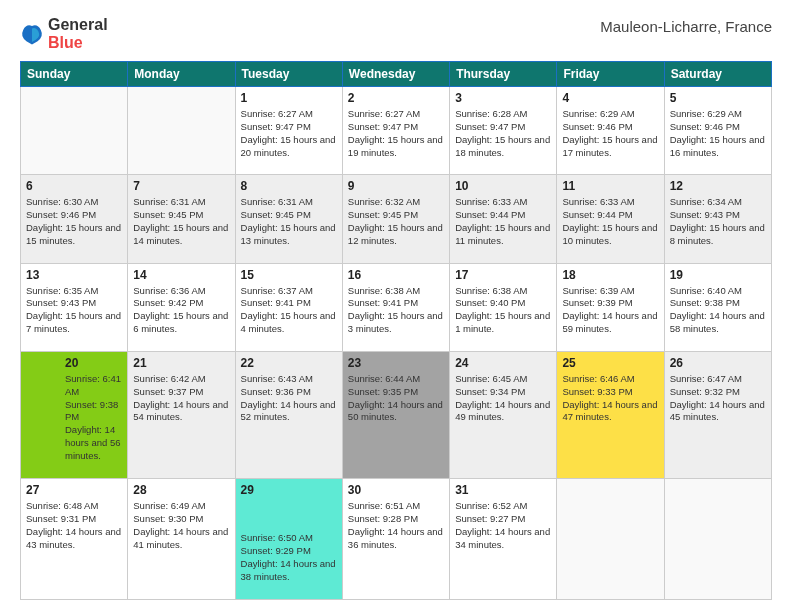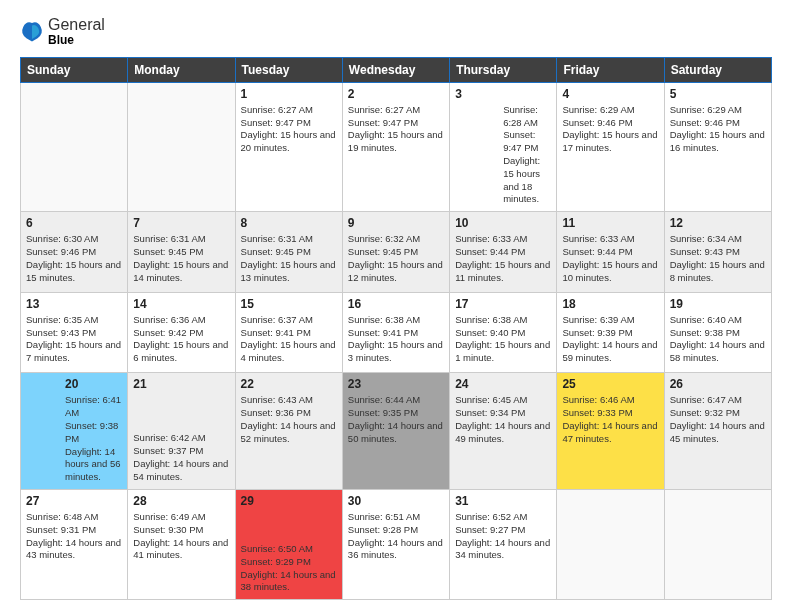--- a/index.html
+++ b/index.html
@@ -29,28 +29,28 @@
       align-items: center;
       gap: 4px;
     }
     .logo-text {
       display: flex;
       flex-direction: column;
       line-height: 1.1;
     }
     .logo-general {
       font-size: 16px;
-      font-weight: normal;
+      font-weight: bold;
       color: #333;
       text-align: center;
     }
     .logo-blue {
-      font-size: 12px;
+      font-size: 16px;
       font-weight: bold;
-      color: #000000;
+      color: #ef4444;
     }
     .logo-icon {
       width: 24px;
       height: 24px;
     }
     .title-section {
       text-align: right;
     }
     .month-title {
       font-size: 36px;
@@ -63,21 +63,21 @@
       color: #444;
       margin-top: 2px;
     }
     .calendar {
       flex: 1;
       border-collapse: collapse;
       width: 100%;
       border: 1px solid #bbb;
     }
     .calendar th {
-      background-color: #404040;
+      background-color: #0f766e;
       color: #fff;
       text-align: left;
       padding: 5px 6px;
       font-size: 12px;
       font-weight: bold;
       border: 1px solid #1a6fc4;
     }
     .calendar td {
       border: 1px solid #ccc;
       vertical-align: top;
@@ -119,20 +119,21 @@
       <svg class="logo-icon" viewBox="0 0 30 30">
         <path d="M15 5 Q22 2 26 10 Q30 18 22 24 L15 28 L8 24 Q0 18 4 10 Q8 2 15 5Z" fill="#1a6fc4"></path>
         <path d="M15 8 Q20 6 23 12 Q26 18 20 22 L15 25" fill="#2a9fd6"></path>
       </svg>
       <div class="logo-text">
         <span class="logo-general">General</span>
         <span class="logo-blue">Blue</span>
       </div>
     </div>
     <div class="title-section">
+      <div class="location">Mauleon-Licharre, France</div>
     </div>
   </div>
 
   <table class="calendar">
     <thead>
       <tr>
       <th>Sunday</th>
           <th>Monday</th>
           <th>Tuesday</th>
           <th>Wednesday</th>
@@ -157,21 +158,21 @@
             <div class="cell-content">
               <div class="day-number">2</div>
               <div class="day-info" style="white-space: pre-line;">Sunrise: 6:27 AM
 Sunset: 9:47 PM
 Daylight: 15 hours and 19 minutes.</div>
             </div>
           </td>
           <td style="background: rgb(255, 255, 255);">
             <div class="cell-content">
               <div class="day-number">3</div>
-              <div class="day-info" style="white-space: pre-line; margin-left: 48px;">Sunrise: 6:28 AM
+              <div class="day-info" style="white-space: pre-line;">Sunrise: 6:28 AM
 Sunset: 9:47 PM
 Daylight: 15 hours and 18 minutes.</div>
             </div>
           </td>
           <td style="background: rgb(255, 255, 255);">
             <div class="cell-content">
               <div class="day-number">4</div>
               <div class="day-info" style="white-space: pre-line;">Sunrise: 6:29 AM
 Sunset: 9:46 PM
 Daylight: 15 hours and 17 minutes.</div>
@@ -296,32 +297,32 @@
           <td style="background: rgb(255, 255, 255);">
             <div class="cell-content">
               <div class="day-number">19</div>
               <div class="day-info" style="white-space: pre-line;">Sunrise: 6:40 AM
 Sunset: 9:38 PM
 Daylight: 14 hours and 58 minutes.</div>
             </div>
           </td>
         </tr>
         <tr>
-          <td style="background: #7dd3fc; padding-left: 44px;">
+          <td style="background: #84cc16; padding-left: 44px;">
             <div class="cell-content">
               <div class="day-number">20</div>
               <div class="day-info" style="white-space: pre-line;">Sunrise: 6:41 AM
 Sunset: 9:38 PM
 Daylight: 14 hours and 56 minutes.</div>
             </div>
           </td>
           <td style="background: rgb(238, 238, 238);">
             <div class="cell-content">
               <div class="day-number">21</div>
-              <div class="day-info" style="white-space: pre-line; margin-top: 38px;">Sunrise: 6:42 AM
+              <div class="day-info" style="white-space: pre-line;">Sunrise: 6:42 AM
 Sunset: 9:37 PM
 Daylight: 14 hours and 54 minutes.</div>
             </div>
           </td>
           <td style="background: rgb(238, 238, 238);">
             <div class="cell-content">
               <div class="day-number">22</div>
               <div class="day-info" style="white-space: pre-line;">Sunrise: 6:43 AM
 Sunset: 9:36 PM
 Daylight: 14 hours and 52 minutes.</div>
@@ -370,21 +371,21 @@
             </div>
           </td>
           <td style="background: rgb(255, 255, 255);">
             <div class="cell-content">
               <div class="day-number">28</div>
               <div class="day-info" style="white-space: pre-line;">Sunrise: 6:49 AM
 Sunset: 9:30 PM
 Daylight: 14 hours and 41 minutes.</div>
             </div>
           </td>
-          <td style="background: #ef4444;">
+          <td style="background: #5eead4;">
             <div class="cell-content">
               <div class="day-number">29</div>
               <div class="day-info" style="white-space: pre-line; margin-top: 32px;">Sunrise: 6:50 AM
 Sunset: 9:29 PM
 Daylight: 14 hours and 38 minutes.</div>
             </div>
           </td>
           <td style="background: rgb(255, 255, 255);">
             <div class="cell-content">
               <div class="day-number">30</div>

